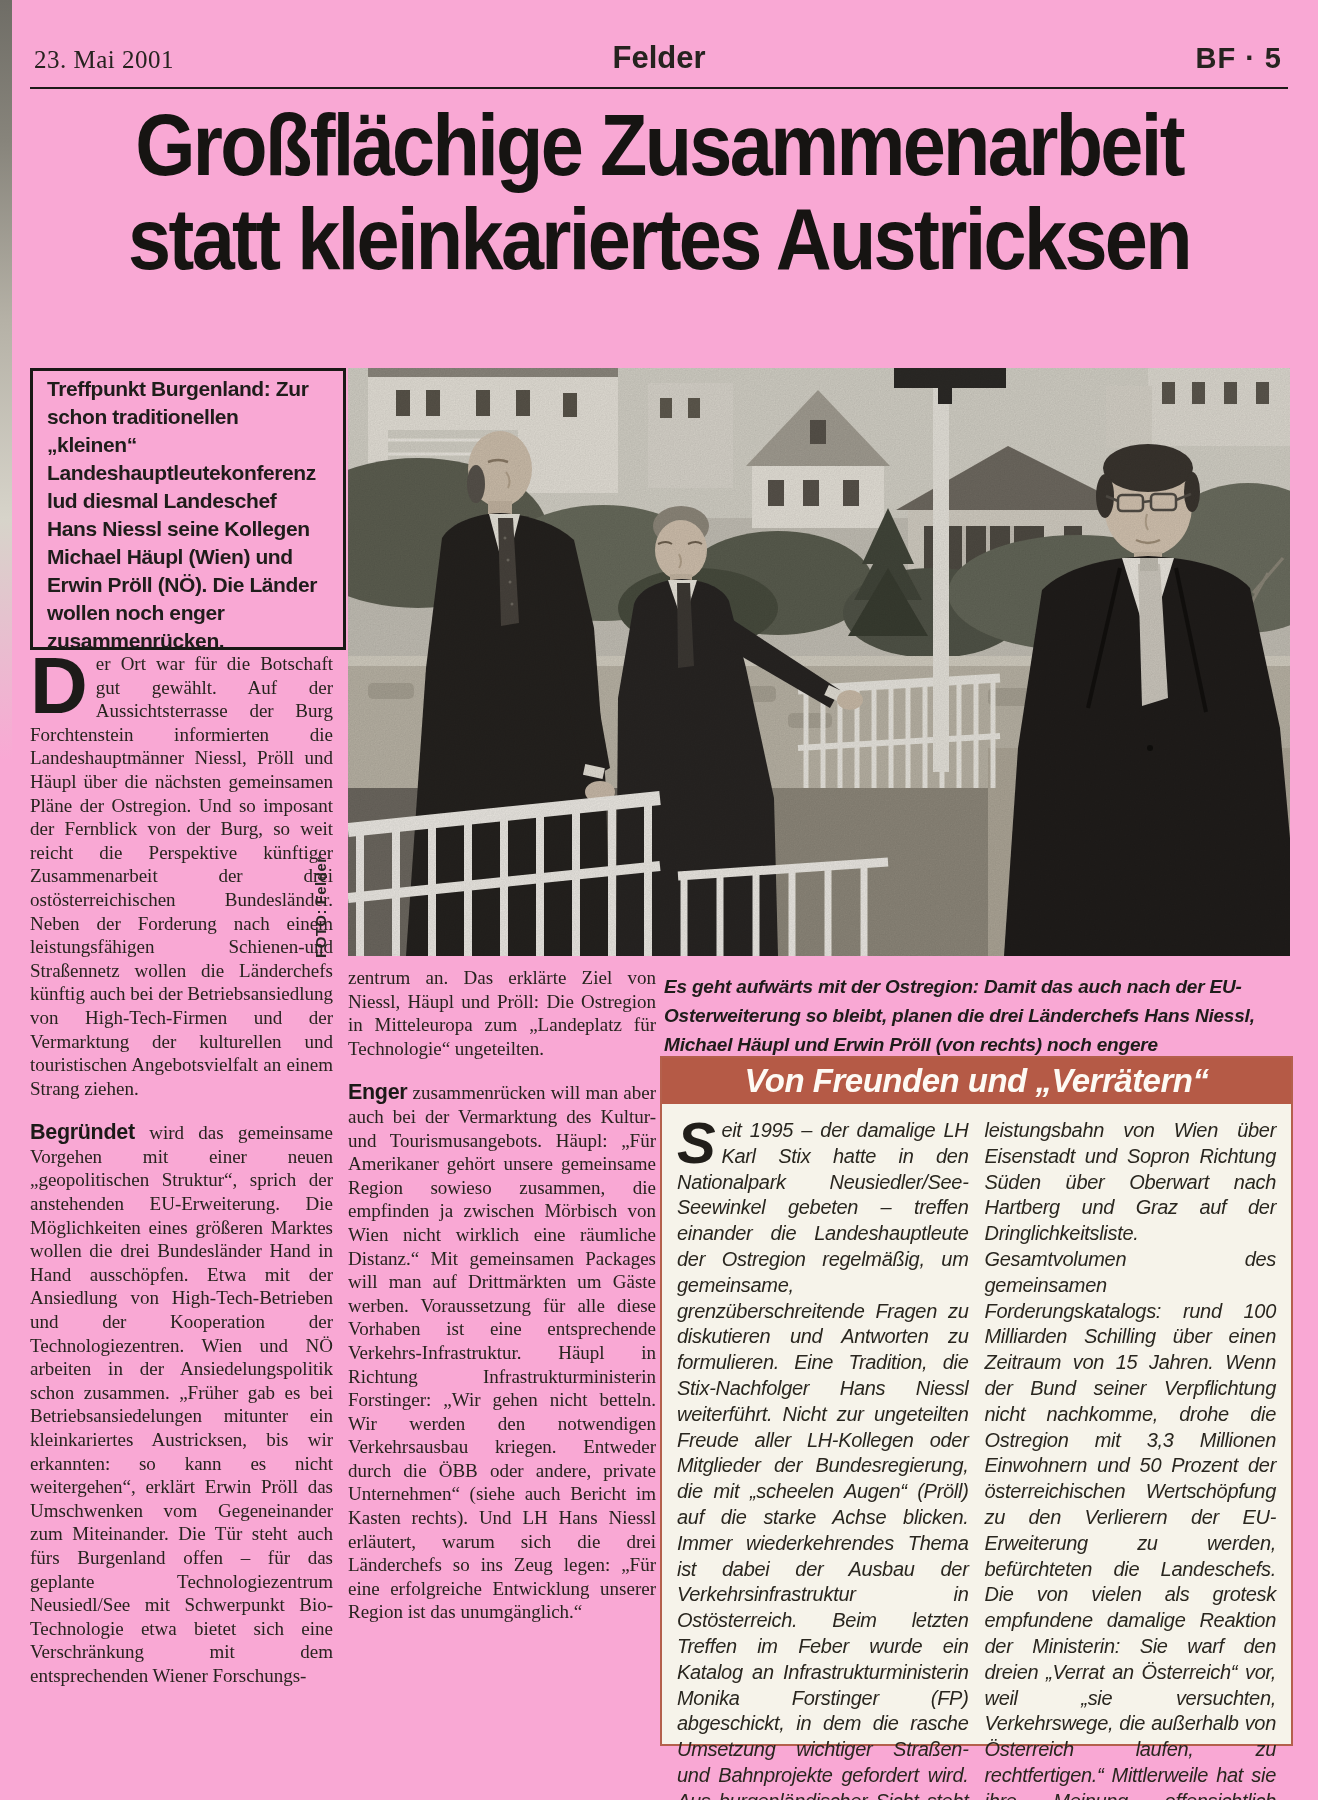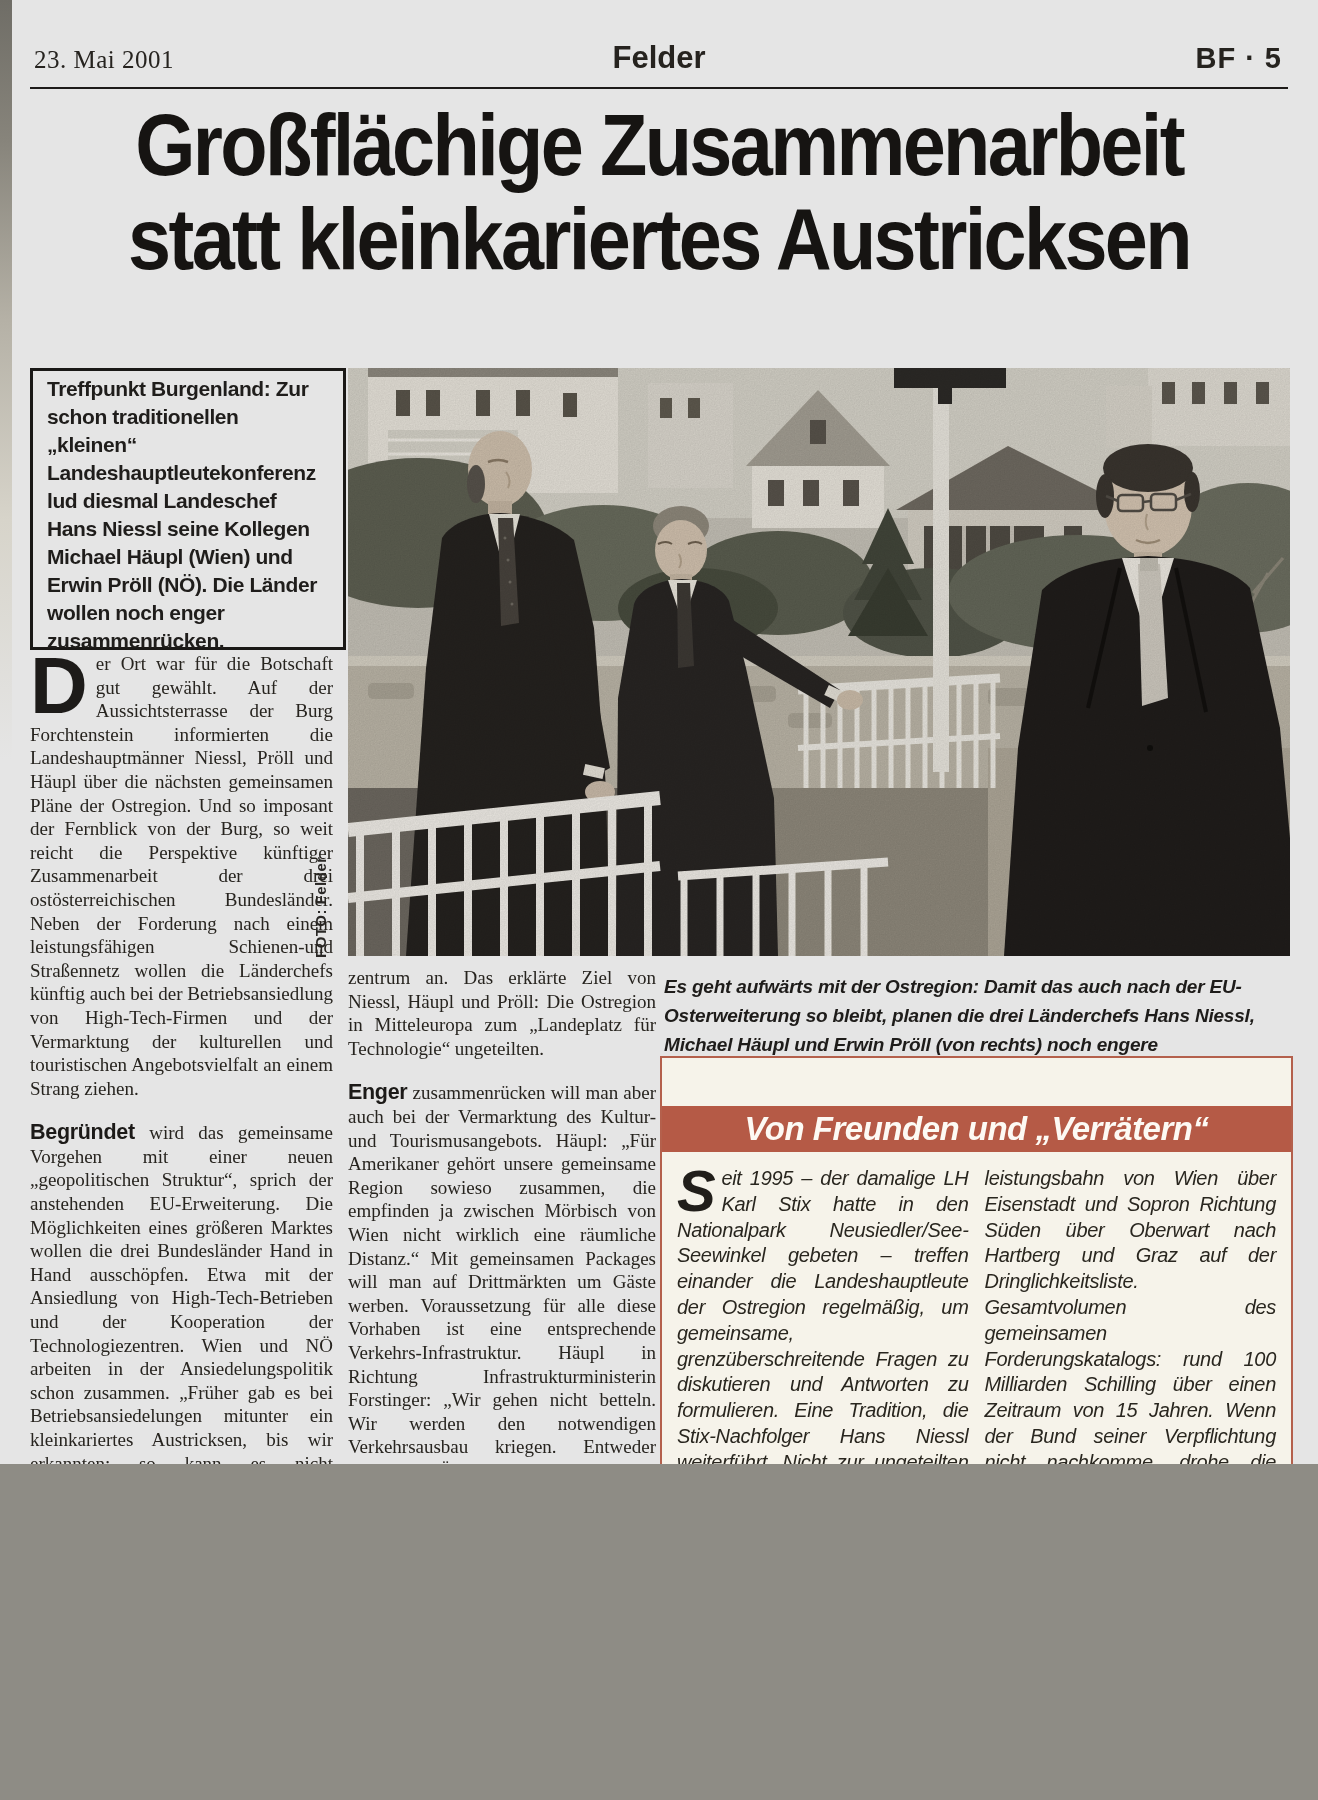--- a/index.html
+++ b/index.html
@@ -1,16 +1,16 @@
 <!DOCTYPE html>
 <html lang="de"><head>
 <meta charset="utf-8">
 <style>
   html,body{margin:0;padding:0;background:#8e8c85;}
-  .page{position:relative;width:1318px;height:1464px;background:#e5e5e5;overflow:hidden;
+  .page{position:relative;width:1318px;height:1800px;background:#f9a8d4;overflow:hidden;
         font-family:"Liberation Serif",serif;color:#26231f;}
   .abs{position:absolute;}
   .edge-left{left:0;top:0;width:12px;height:1800px;
      background:linear-gradient(to bottom,#6f6d66 0,#87847b 140px,#b5b1a6 320px,#d7d4ca 520px,rgba(215,212,202,0) 760px);}
   .hdr-date{left:34px;top:46px;font-size:25px;letter-spacing:.5px;}
   .hdr-section{left:0;right:0;top:40px;text-align:center;font-family:"Liberation Sans",sans-serif;
      font-weight:bold;font-size:31px;}
   .hdr-page{right:36px;top:42px;font-family:"Liberation Sans",sans-serif;font-weight:bold;font-size:29px;letter-spacing:1px;}
   .hdr-rule{left:30px;width:1258px;top:87px;height:2px;background:#1d1b19;}
   .headline{left:0;width:1318px;top:98px;text-align:center;font-family:"Liberation Sans",sans-serif;
@@ -35,21 +35,21 @@
   .col2{left:348px;top:966px;width:308px;}
   .lead-in{font-family:"Liberation Sans",sans-serif;font-weight:bold;font-size:21.5px;letter-spacing:-.3px;color:#1c1a18;}
   .dropcap-d{float:left;font-family:"Liberation Sans",sans-serif;font-weight:bold;font-size:80px;
      line-height:62px;margin:3px 8px 0 0;color:#1d1b19;}
   .caption{left:664px;top:972px;width:626px;font-family:"Liberation Sans",sans-serif;font-weight:bold;
      font-style:italic;font-size:19px;line-height:29px;letter-spacing:-.2px;color:#1e1c1a;}
   .sidebar{left:660px;top:1056px;width:633px;height:690px;box-sizing:border-box;
      background:#f6f3ea;border:2px solid #b4604c;}
   .sidebar-title{height:46px;background:#b55a46;color:#fdfaf4;text-align:center;
      font-family:"Liberation Sans",sans-serif;font-weight:bold;font-style:italic;
-     font-size:33px;line-height:46px;letter-spacing:-.5px;margin-top:48px;}
+     font-size:33px;line-height:46px;letter-spacing:-.5px;}
   .sidebar-cols{display:flex;gap:16px;padding:14px 15px 0 15px;}
   .sidebar-col{width:292px;font-family:"Liberation Sans",sans-serif;font-style:italic;
      font-size:20px;line-height:25.8px;letter-spacing:-.3px;text-align:justify;hyphens:auto;color:#29261f;}
   .dropcap-s{float:left;font-family:"Liberation Sans",sans-serif;font-style:italic;font-weight:bold;
      font-size:58px;line-height:46px;margin:2px 6px 0 0;color:#211e1a;}
 </style>
 </head>
 <body>
 
 <div class="page">

